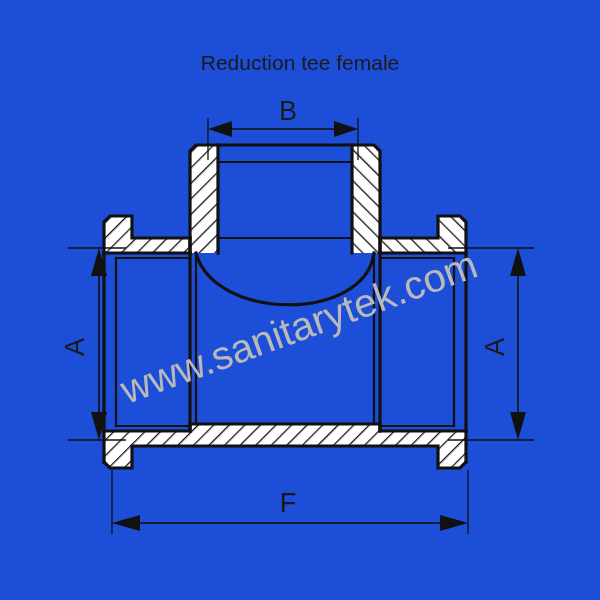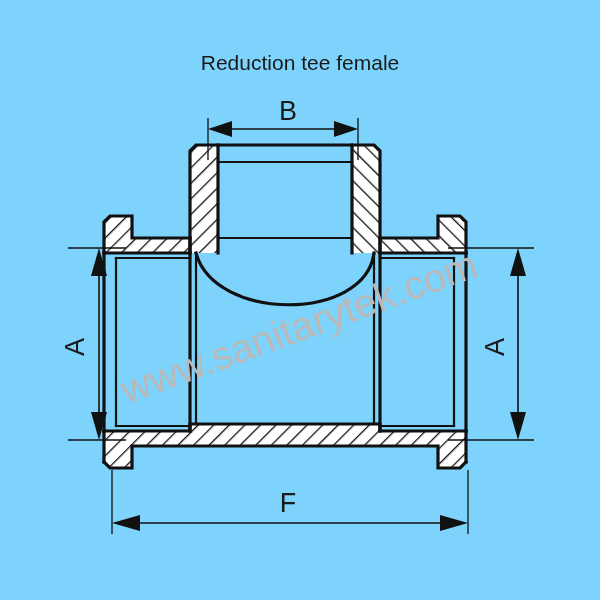--- a/index.html
+++ b/index.html
@@ -11,21 +11,21 @@
   body {
     width: 600px;
     height: 600px;
     overflow: hidden;
     font-family: "Liberation Sans", sans-serif;
   }
   #stage {
     position: relative;
     width: 600px;
     height: 600px;
-    background: #7dd3fc;
+    background: #1d4ed8;
   }
   #stage svg {
     position: absolute;
     top: 0;
     left: 0;
     display: block;
   }
   .title-text {
     font-family: "Liberation Sans", sans-serif;
     font-size: 21px;

